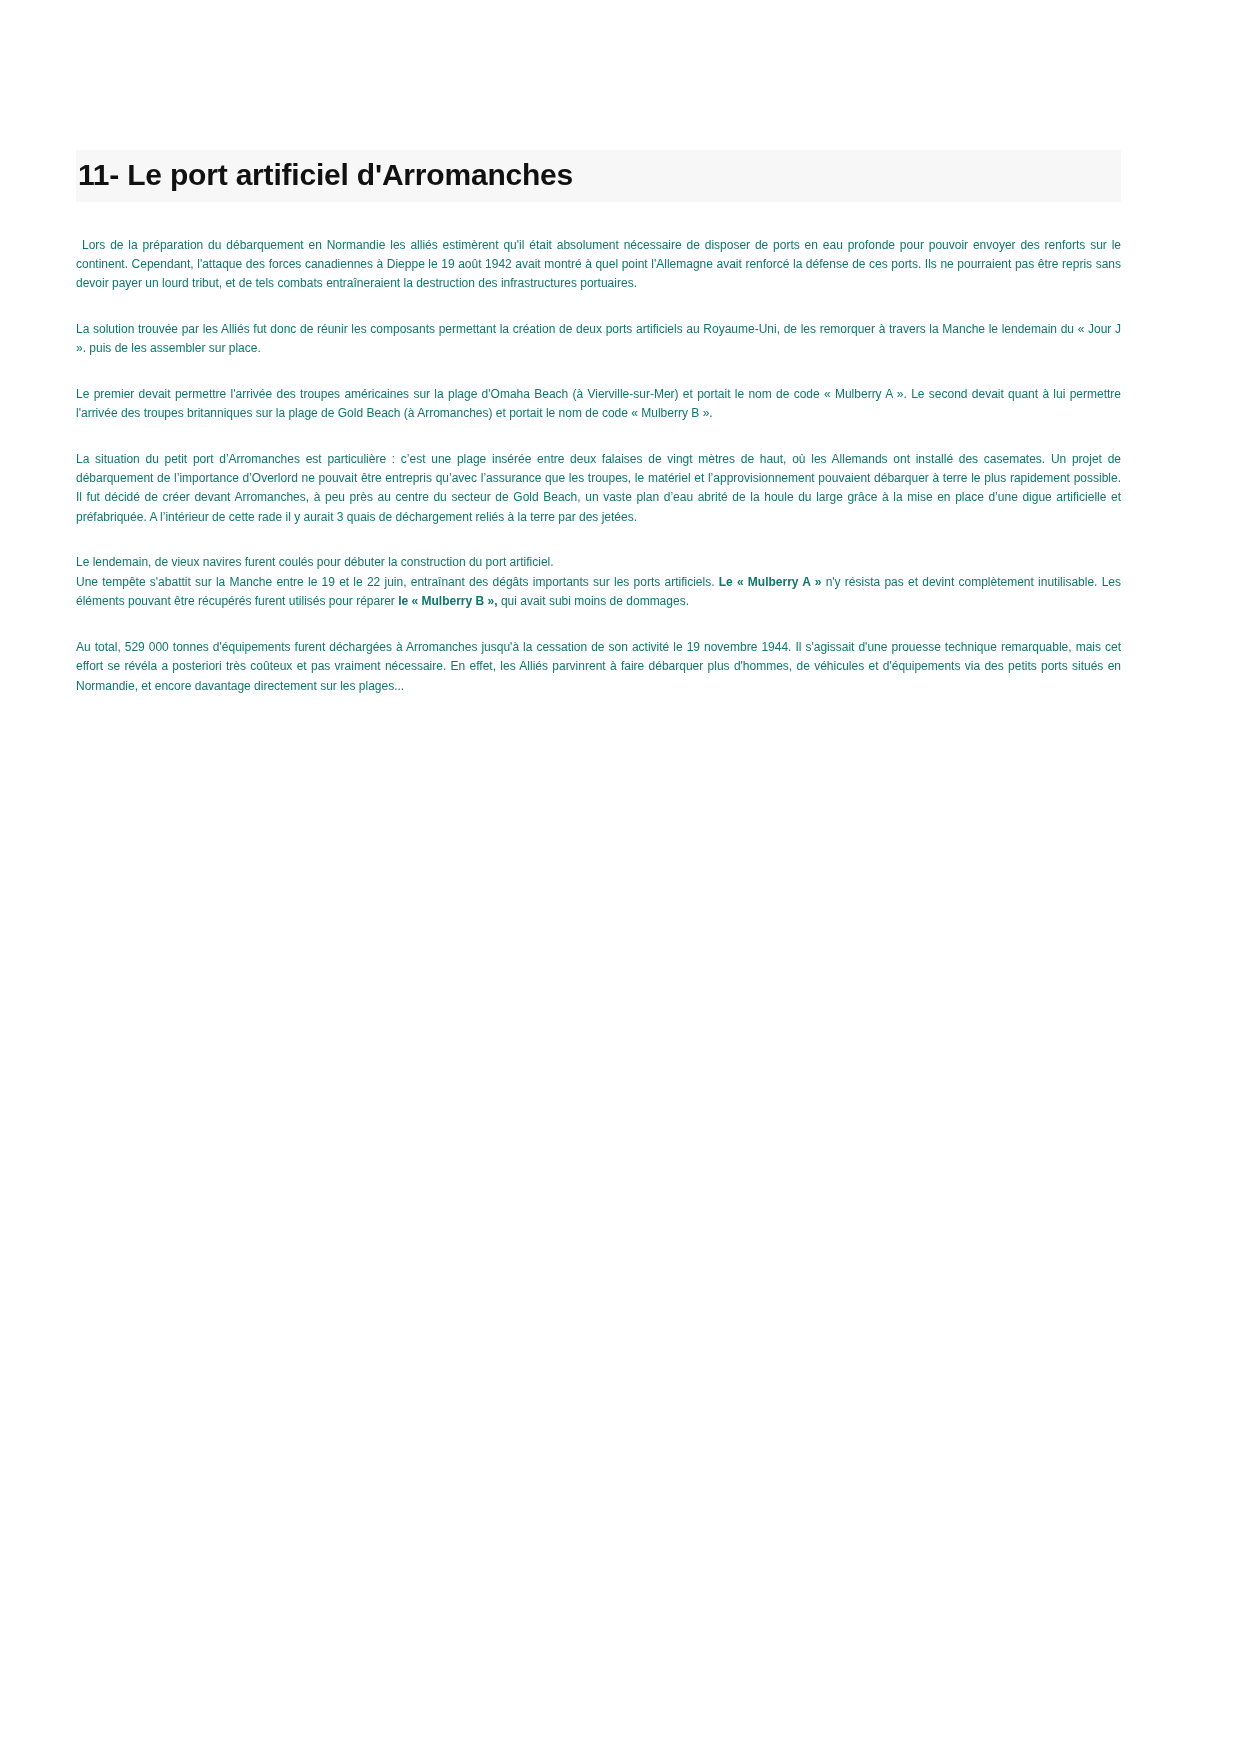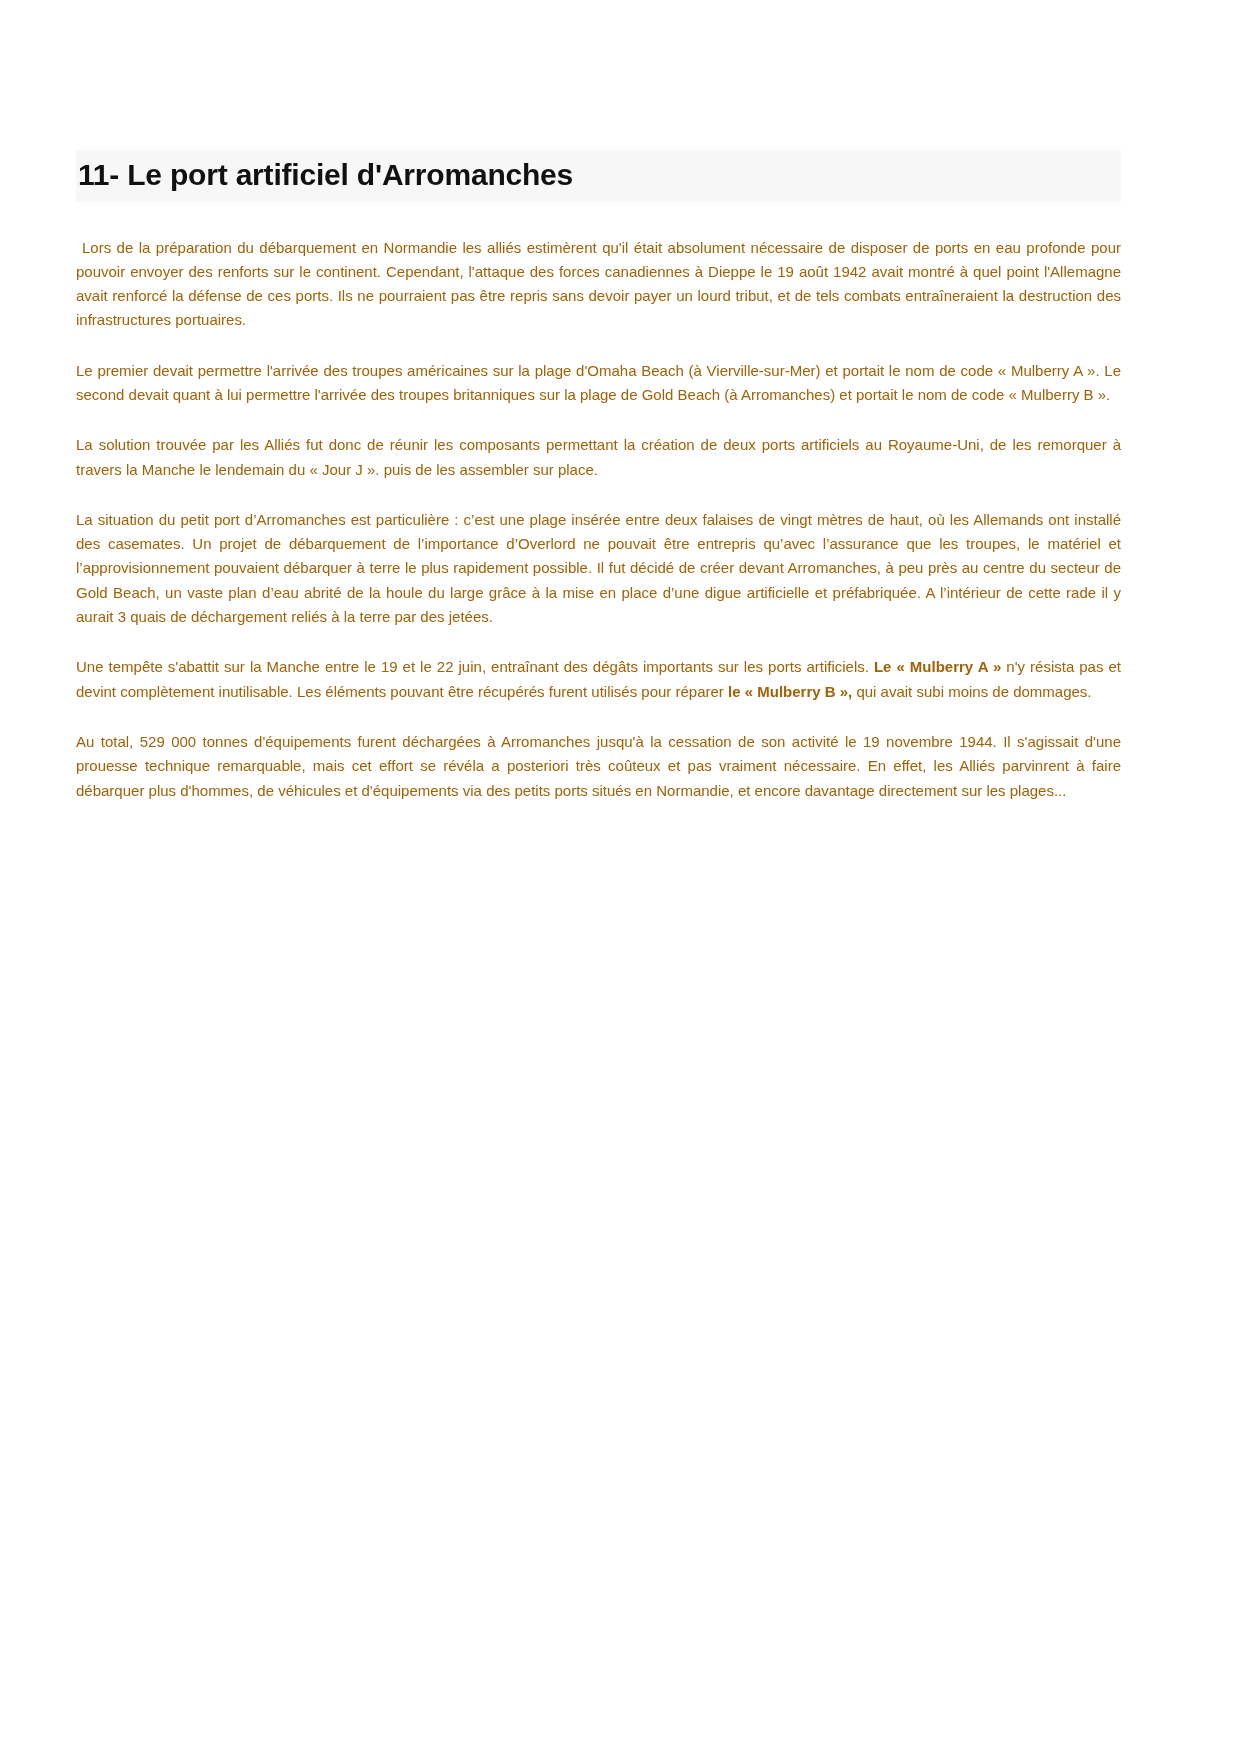--- a/index.html
+++ b/index.html
@@ -25,25 +25,25 @@
     font-size: 30px;
     font-weight: bold;
     letter-spacing: -0.2px;
     margin: 0 0 34px 0;
     padding: 6px 0 8px 2px;
     background: #f7f7f7;
     color: #111111;
     line-height: 1.25;
   }
   .para {
-    font-size: 15px;
+    font-size: 12px;
     line-height: 1.62;
     text-align: justify;
     margin: 0 0 26px 0;
-    color: #a16207;
+    color: #0f766e;
     hyphens: none;
   }
   .para:last-child {
     margin-bottom: 0;
   }
   .para.tight {
     margin-bottom: 0;
   }
   .para .b {
     font-weight: bold;
@@ -54,24 +54,25 @@
 </style>
 </head>
 <body>
 
 <div class="page">
 
   <h1 class="doc-title">11- Le port artificiel d'Arromanches</h1>
 
   <p class="para indent-first"> Lors de la préparation du débarquement en Normandie les alliés estimèrent qu'il était absolument nécessaire de disposer de ports en eau profonde pour pouvoir envoyer des renforts sur le continent. Cependant, l'attaque des forces canadiennes à Dieppe le 19 août 1942 avait montré à quel point l'Allemagne avait renforcé la défense de ces ports. Ils ne pourraient pas être repris sans devoir payer un lourd tribut, et de tels combats entraîneraient la destruction des infrastructures portuaires.</p>
 
+  <p class="para">La solution trouvée par les Alliés fut donc de réunir les composants permettant la création de deux ports artificiels au Royaume-Uni, de les remorquer à travers la Manche le lendemain du « Jour J ». puis de les assembler sur place.</p>
+
   <p class="para">Le premier devait permettre l'arrivée des troupes américaines sur la plage d'Omaha Beach (à Vierville-sur-Mer) et portait le nom de code « Mulberry A ». Le second devait quant à lui permettre l'arrivée des troupes britanniques sur la plage de Gold Beach (à Arromanches) et portait le nom de code « Mulberry B ».</p>
-
-  <p class="para">La solution trouvée par les Alliés fut donc de réunir les composants permettant la création de deux ports artificiels au Royaume-Uni, de les remorquer à travers la Manche le lendemain du « Jour J ». puis de les assembler sur place.</p>
 
   <p class="para">La situation du petit port d’Arromanches est particulière : c’est une plage insérée entre deux falaises de vingt mètres de haut, où les Allemands ont installé des casemates. Un projet de débarquement de l’importance d’Overlord ne pouvait être entrepris qu’avec l’assurance que les troupes, le matériel et l’approvisionnement pouvaient débarquer à terre le plus rapidement possible. Il fut décidé de créer devant Arromanches, à peu près au centre du secteur de Gold Beach, un vaste plan d’eau abrité de la houle du large grâce à la mise en place d’une digue artificielle et préfabriquée. A l’intérieur de cette rade il y aurait 3 quais de déchargement reliés à la terre par des jetées.</p>
 
+  <p class="para tight">Le lendemain, de vieux navires furent coulés pour débuter la construction du port artificiel.</p>
 
   <p class="para"><span>Une tempête s'abattit sur la Manche entre le 19 et le 22 juin, entraînant des dégâts importants sur les ports artificiels. </span><span class="b">Le « Mulberry A »</span><span> n'y résista pas et devint complètement inutilisable. Les éléments pouvant être récupérés furent utilisés pour réparer </span><span class="b">le « Mulberry B »,</span><span> qui avait subi moins de dommages.</span></p>
 
   <p class="para">Au total, 529 000 tonnes d'équipements furent déchargées à Arromanches jusqu'à la cessation de son activité le 19 novembre 1944. Il s'agissait d'une prouesse technique remarquable, mais cet effort se révéla a posteriori très coûteux et pas vraiment nécessaire. En effet, les Alliés parvinrent à faire débarquer plus d'hommes, de véhicules et d'équipements via des petits ports situés en Normandie, et encore davantage directement sur les plages...</p>
 
 </div>
 
 </body></html>

